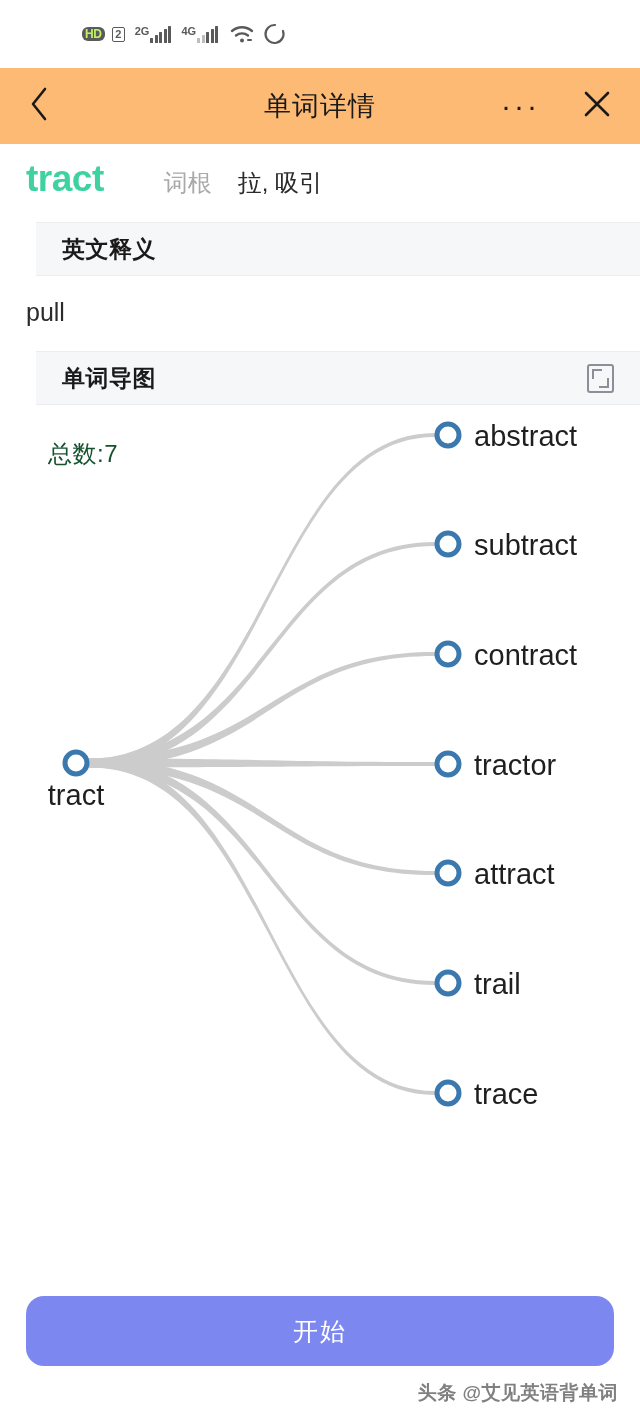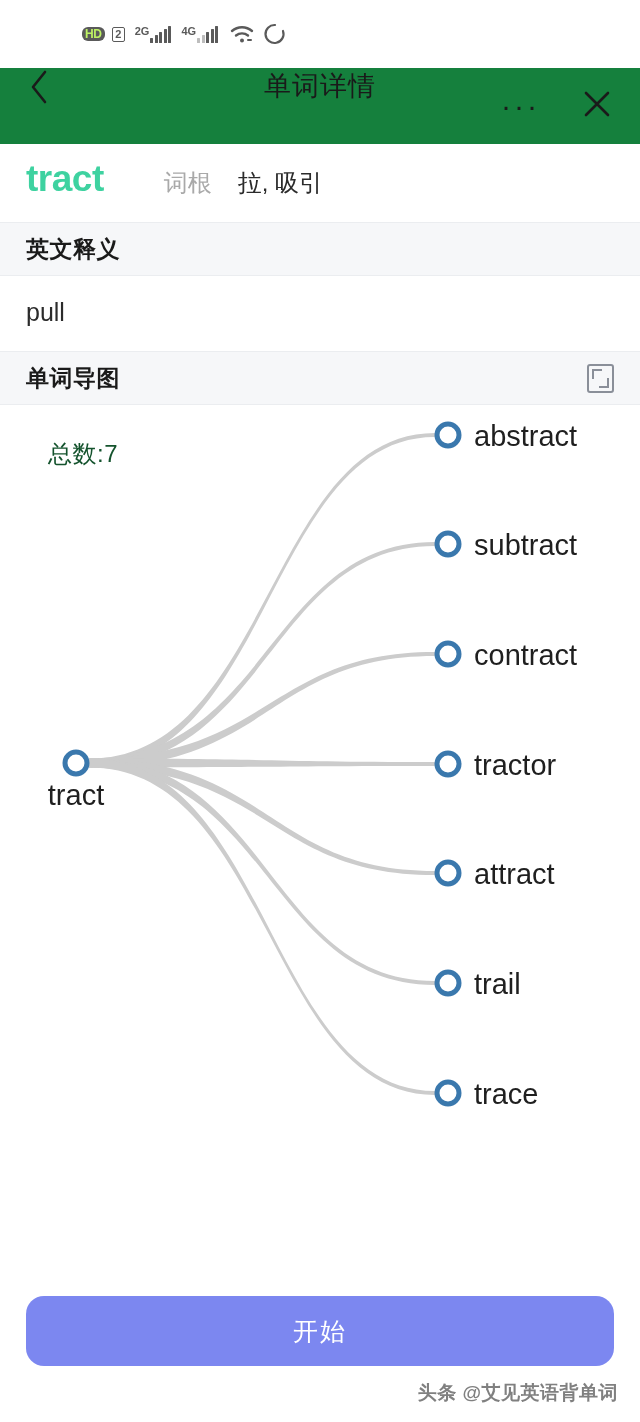--- a/index.html
+++ b/index.html
@@ -93,24 +93,25 @@
     font-size: 25px;
     color: #4a4a4a;
     line-height: 25px;
     letter-spacing: 0.3px;
   }
 
   
   .navbar {
     height: 76px;
     display: flex;
+    align-items: center;
     padding: 0 28px;
     box-sizing: border-box;
     position: relative;
-    background: #15803d;
+    background: #fdba74;
   }
   .nav-title {
     position: absolute;
     left: 0; right: 0;
     text-align: center;
     font-size: 27px;
     color: #1a1a1a;
     letter-spacing: 1px;
     pointer-events: none;
   }
@@ -173,20 +174,21 @@
   .section-head {
     background: #f6f7f9;
     border-top: 1px solid #ebedf0;
     border-bottom: 1px solid #ebedf0;
     height: 54px;
     display: flex;
     align-items: center;
     padding: 0 26px;
     box-sizing: border-box;
     justify-content: space-between;
+    margin-left: 36px;
   }
   .section-head h2 {
     margin: 0;
     font-size: 23px;
     font-weight: bold;
     color: #1a1a1a;
     letter-spacing: 0.5px;
   }
   .fullscreen-icon {
     width: 27px;

